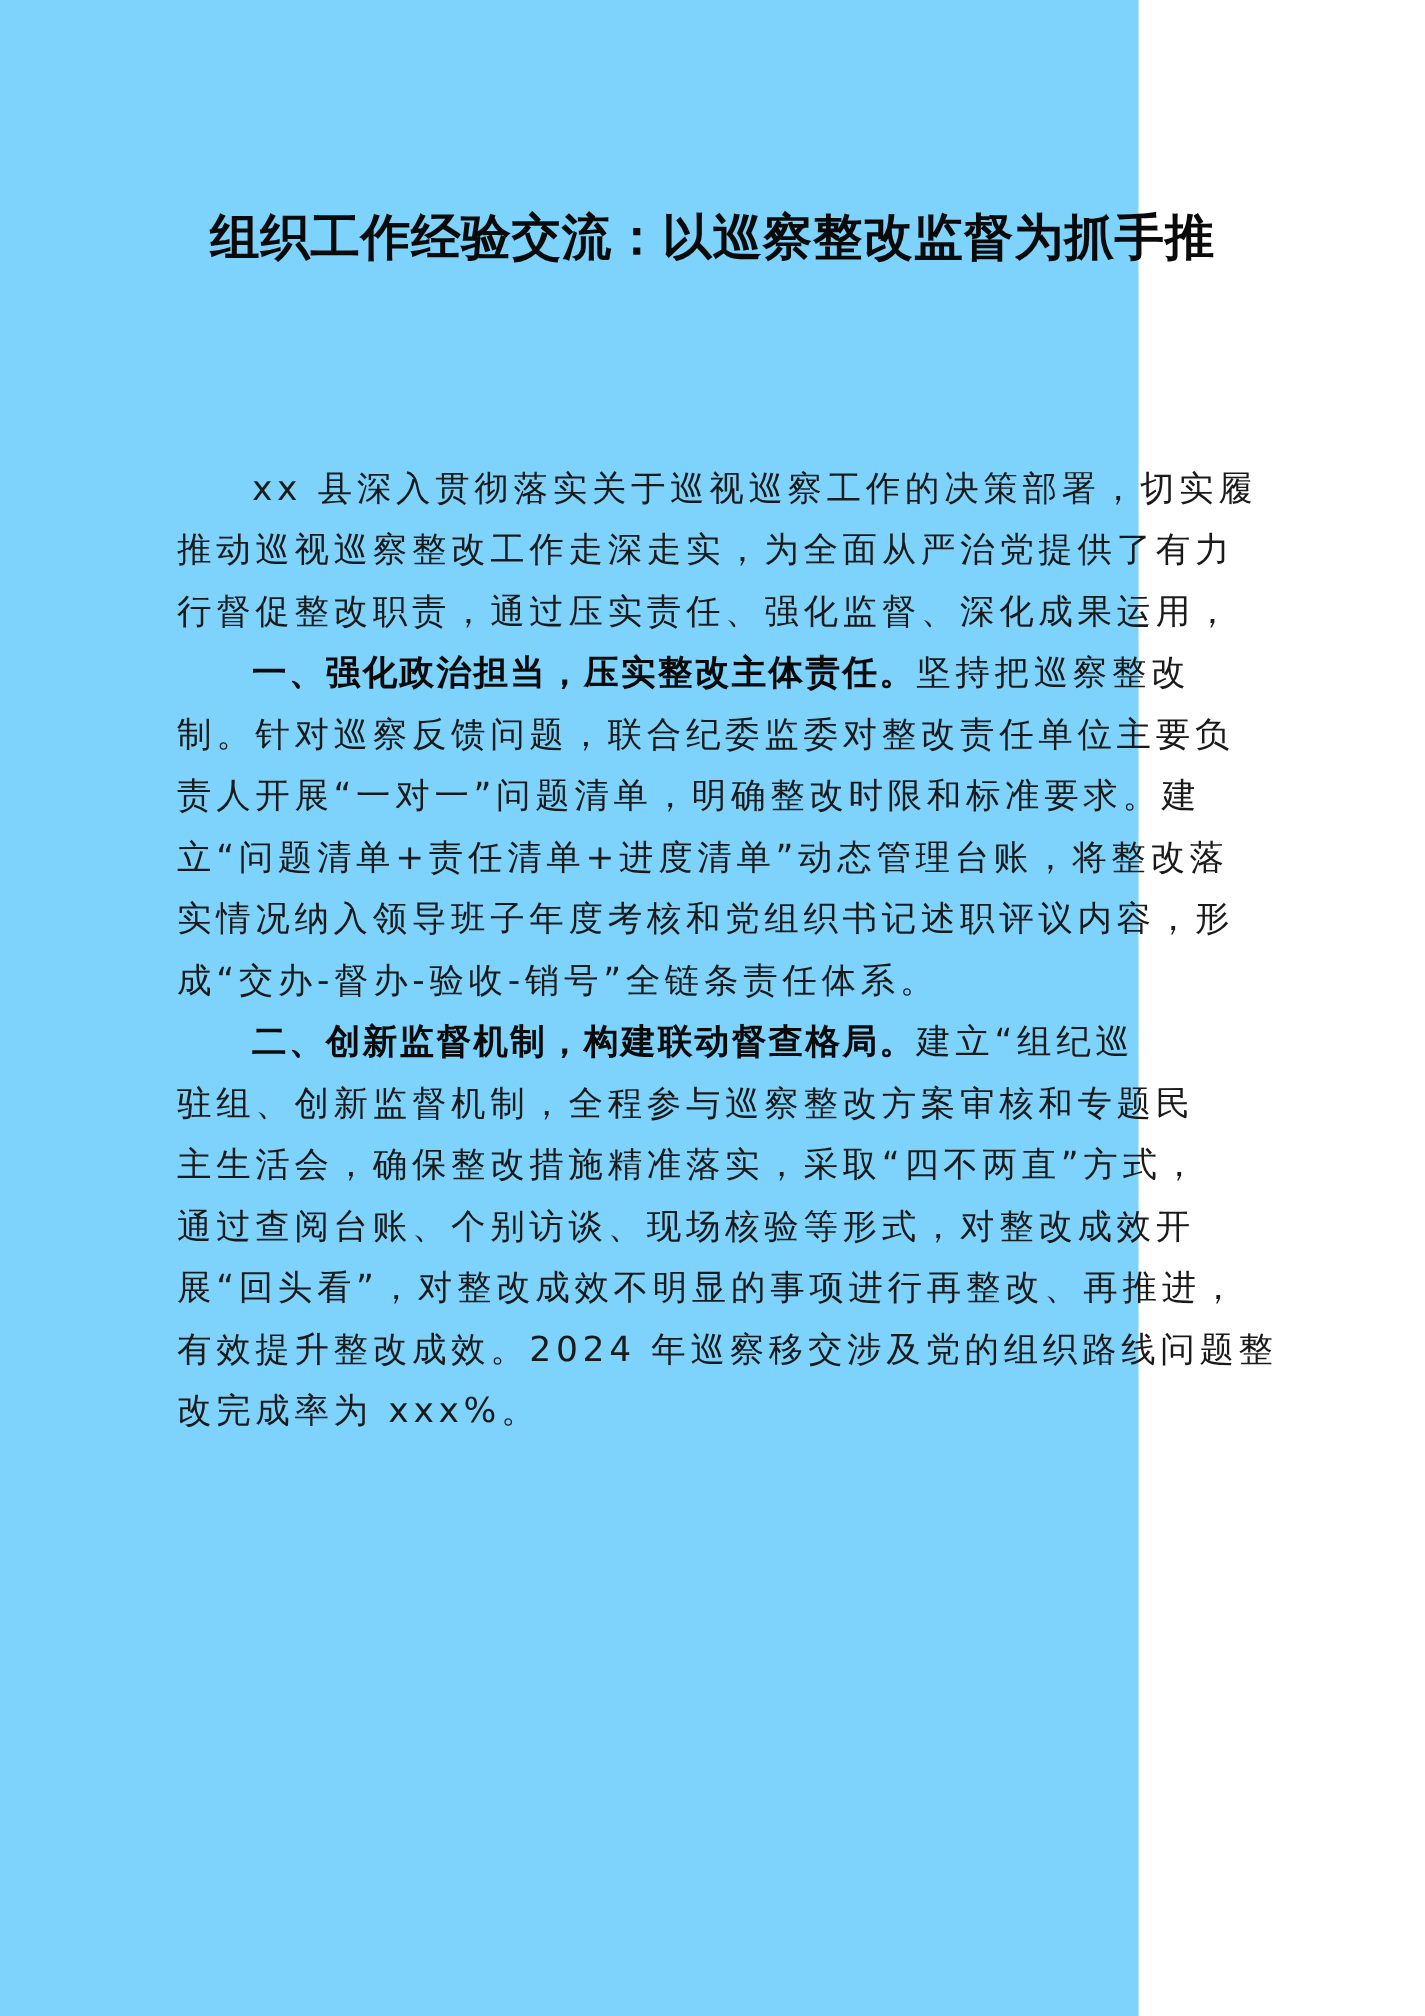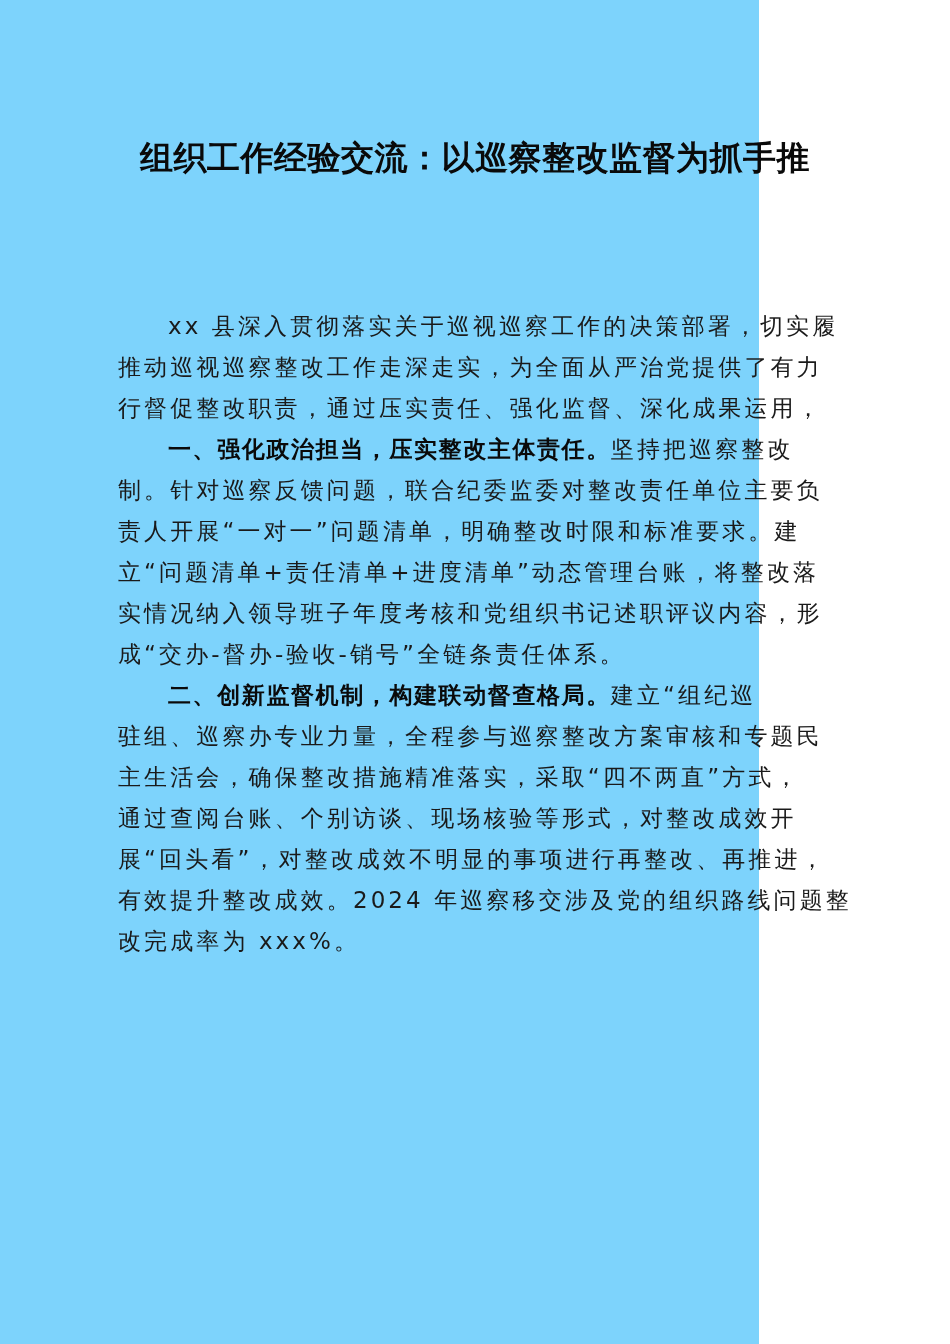--- a/index.html
+++ b/index.html
@@ -87,21 +87,21 @@
       <span class="line indent"><span class="heading">一、强化政治担当，压实整改主体责任。</span><span>坚持把巡察整改</span></span>
       <span class="line">制。针对巡察反馈问题，联合纪委监委对整改责任单位主要负</span>
       <span class="line">责人开展“一对一”问题清单，明确整改时限和标准要求。建</span>
       <span class="line">立“问题清单+责任清单+进度清单”动态管理台账，将整改落</span>
       <span class="line">实情况纳入领导班子年度考核和党组织书记述职评议内容，形</span>
       <span class="line">成“交办-督办-验收-销号”全链条责任体系。</span>
     </div>
 
     <div>
       <span class="line indent"><span class="heading">二、创新监督机制，构建联动督查格局。</span><span>建立“组纪巡</span></span>
-      <span class="line">驻组、巡察办专业力量，全程参与巡察整改方案审核和专题民</span>
+      <span class="line">驻组、创新监督机制，全程参与巡察整改方案审核和专题民</span>
       <span class="line">主生活会，确保整改措施精准落实，采取“四不两直”方式，</span>
       <span class="line">通过查阅台账、个别访谈、现场核验等形式，对整改成效开</span>
       <span class="line">展“回头看”，对整改成效不明显的事项进行再整改、再推进，</span>
       <span class="line">有效提升整改成效。2024 年巡察移交涉及党的组织路线问题整</span>
       <span class="line">改完成率为 xxx%。</span>
     </div>
 
   </div>
 </div>
 

